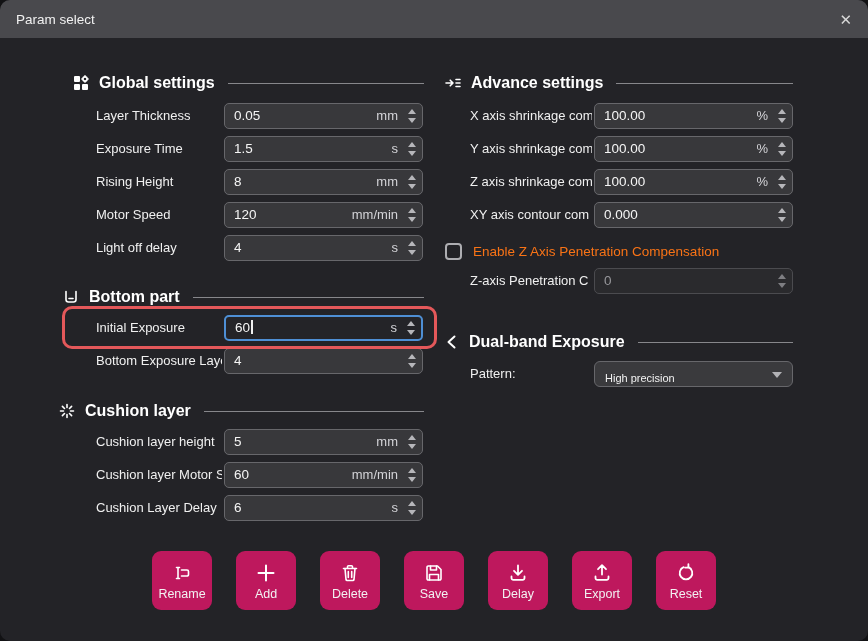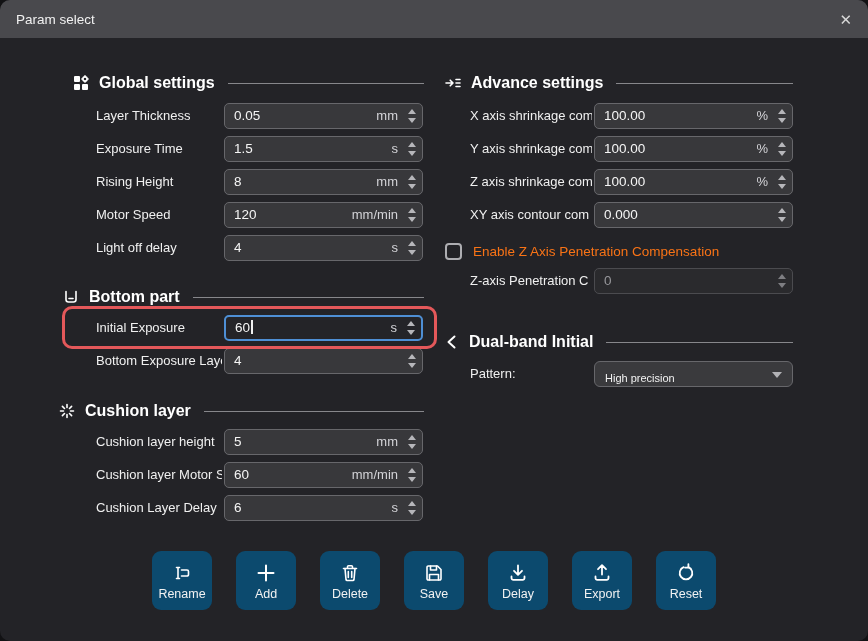--- a/index.html
+++ b/index.html
@@ -49,21 +49,21 @@
   .checkbox{width:17px;height:17px;border:2px solid #aeaeb2;border-radius:4px;background:transparent;cursor:pointer;}
   .chklabel{color:#f97316;font-size:13.5px;}
   
   .dropdown{position:absolute;left:594px;top:361px;width:199px;height:26px;background:#3a3a3d;
     border:1px solid #67676b;border-radius:6px;cursor:pointer;}
   .dropdown .dval{position:absolute;left:10px;top:4px;line-height:24px;color:#f2f2f2;font-size:11px;}
   .dropdown .dcaret{position:absolute;right:10px;top:10px;width:0;height:0;
     border-left:5px solid transparent;border-right:5px solid transparent;border-top:6px solid #b2b2b6;}
   
   .btnrow{position:absolute;left:0;top:551px;width:868px;display:flex;justify-content:center;gap:24px;}
-  .btn{width:60px;height:59px;background:#0c4a6e;border-radius:9px;display:flex;flex-direction:column;
+  .btn{width:60px;height:59px;background:#be185d;border-radius:9px;display:flex;flex-direction:column;
     align-items:center;justify-content:center;gap:3px;cursor:pointer;padding-top:2px;}
   .btn .bl{color:#f2f2f2;font-size:12.5px;}
   svg.icon{stroke:#fff;fill:none;stroke-width:1.6;stroke-linecap:round;stroke-linejoin:round;}
   svg.hicon{stroke:#fff;fill:none;stroke-width:1.6;stroke-linecap:round;stroke-linejoin:round;}
 </style>
 </head>
 <body>
 
 <div class="stage">
 <div class="dialog">
@@ -282,21 +282,21 @@
             <i class="tri-up"></i>
             <i class="tri-dn"></i>
           </span>
     </div>
   </div>
 
   <div class="sect" style="left:444px;top:331px;width:349px;">
     <svg class="hicon" width="16" height="18" viewBox="0 0 16 18" style="stroke-width:2">
       <path d="M10.5 3.5 4.5 9l6 5.5"></path>
     </svg>
-    <span class="stitle">Dual-band Initial</span>
+    <span class="stitle">Dual-band Exposure</span>
     <span class="line"></span>
   </div>
 
   <div class="row" style="top:361px">
     <div class="lbl r">Pattern:</div>
   </div>
   <div class="dropdown">
     <span class="dval">High precision</span>
     <span class="dcaret"></span>
   </div>

